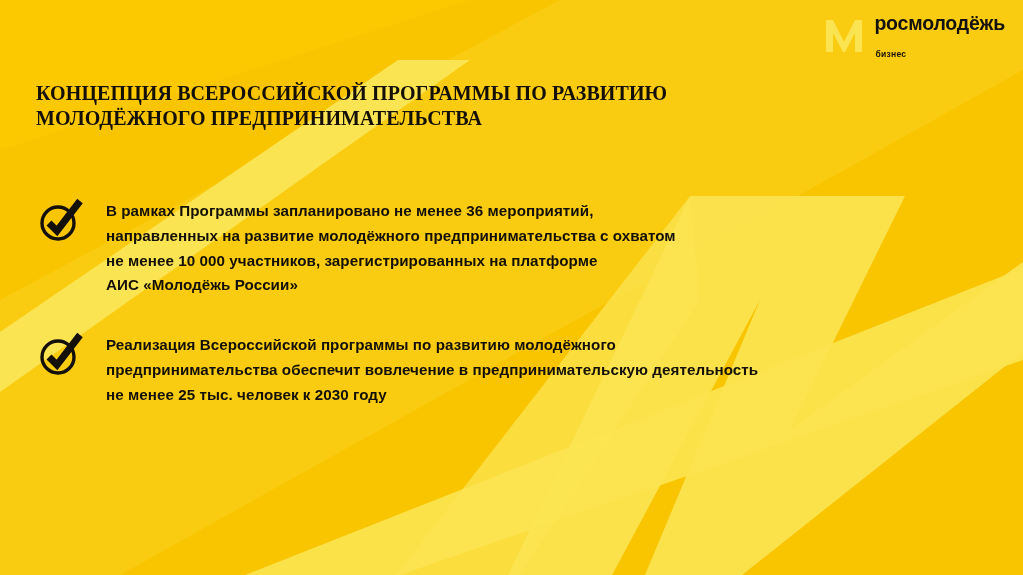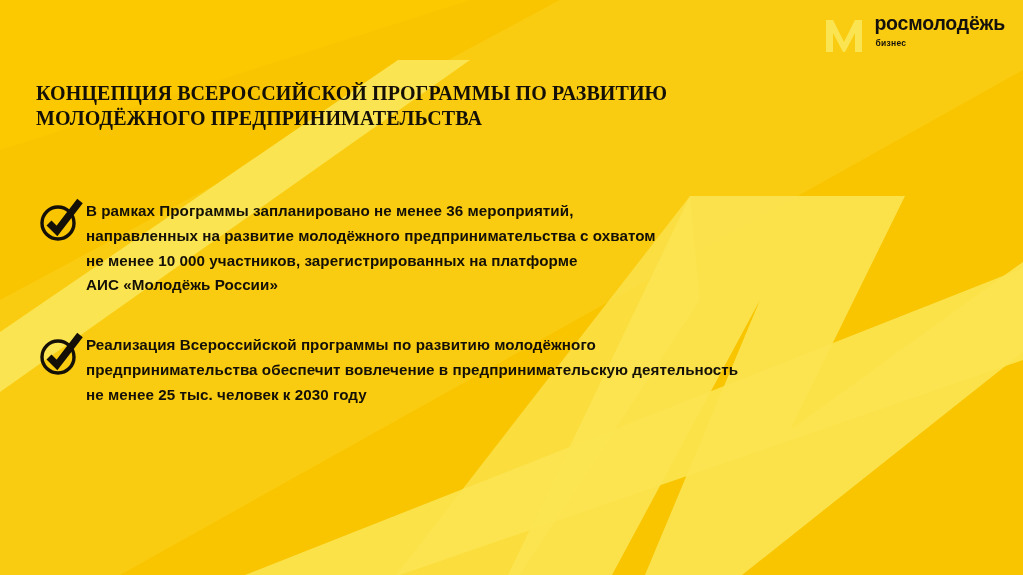--- a/index.html
+++ b/index.html
@@ -53,21 +53,21 @@
     font-size: 19.5px;
     font-weight: 700;
     color: #15110c;
     letter-spacing: -0.2px;
   }
   .logo-sub {
     font-size: 8.5px;
     font-weight: 700;
     color: #15110c;
     letter-spacing: 0.3px;
-    margin-top: 5px;
+    margin-top: 16px;
     margin-left: 1px;
   }
 
   
   .page-title {
     position: absolute;
     left: 36px;
     top: 68px;
     width: 880px;
     z-index: 4;
@@ -85,20 +85,21 @@
   .bullets {
     position: absolute;
     left: 36px;
     top: 196px;
     width: 900px;
     z-index: 4;
   }
   .bullet-row {
     display: flex;
     align-items: flex-start;
+    gap: 20px;
   }
   .bullet-row + .bullet-row {
     margin-top: 32px;
   }
   .check-icon {
     flex: 0 0 auto;
     width: 50px;
     height: 46px;
     margin-top: 2px;
   }

